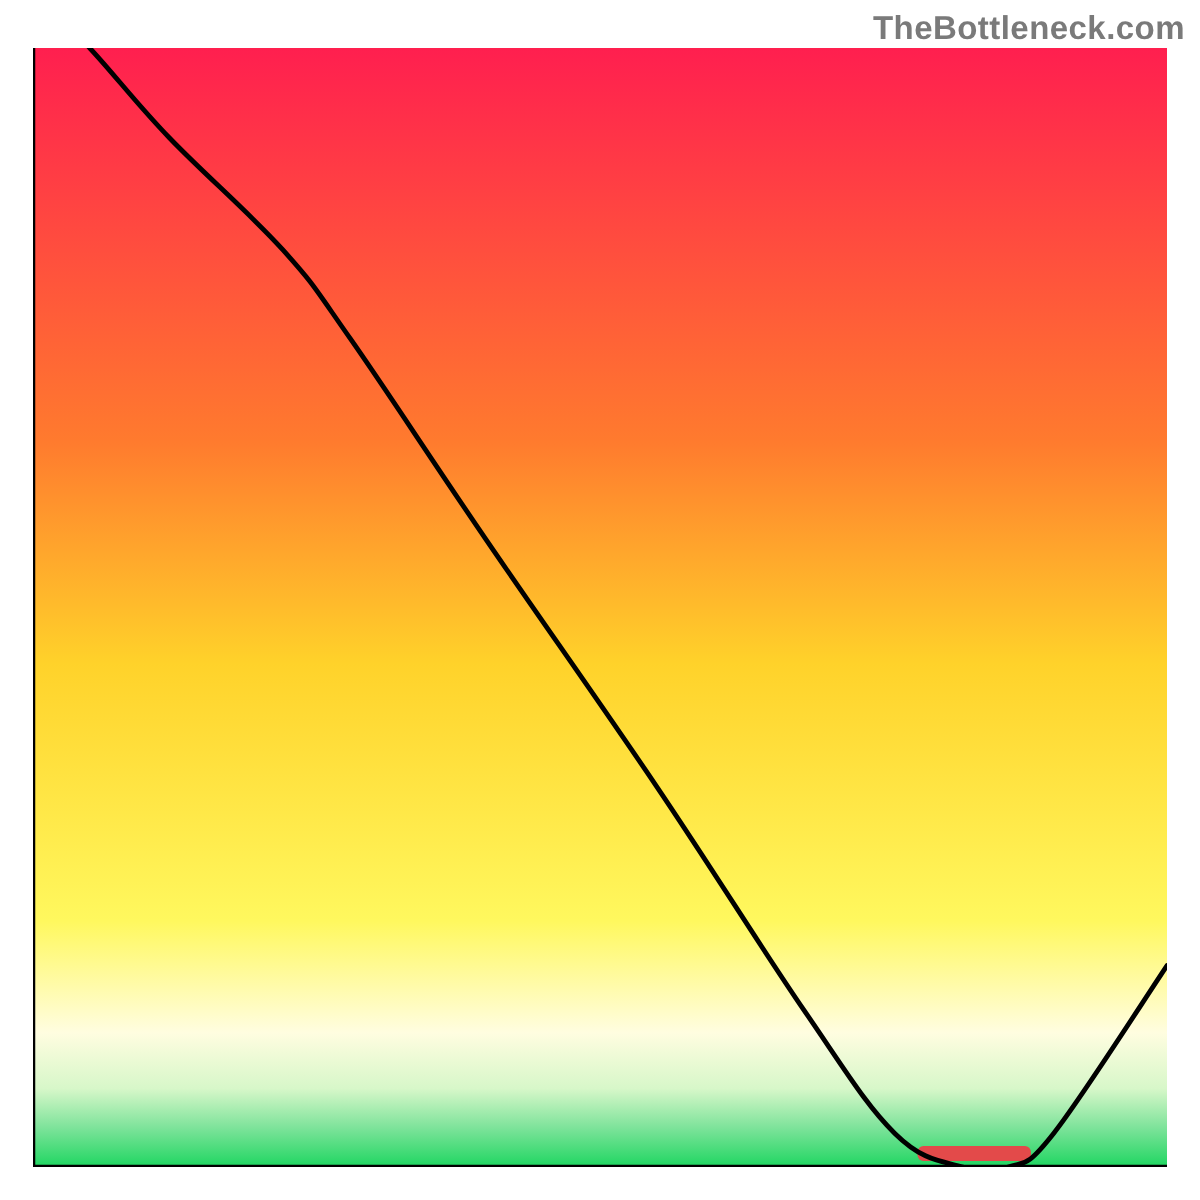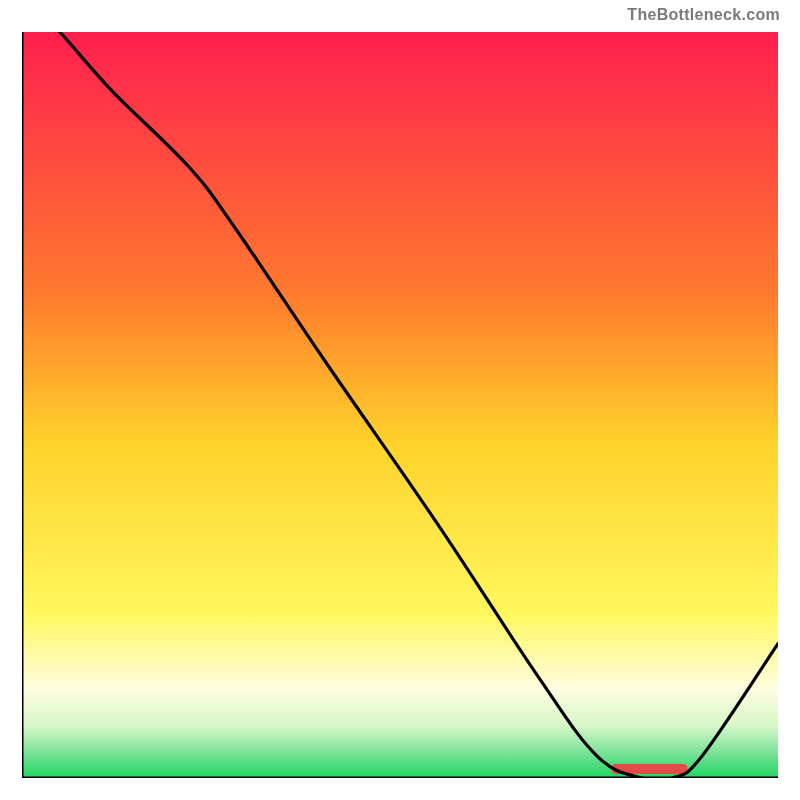--- a/index.html
+++ b/index.html
@@ -12,22 +12,22 @@
     overflow: hidden;
   }
   .stage {
     position: relative;
     width: 800px;
     height: 800px;
   }
   .watermark {
     position: absolute;
     top: 6px;
-    right: 20px;
-    font-size: 16px;
+    right: 10px;
+    font-size: 22px;
     font-weight: 600;
     color: #7a7a7a;
     letter-spacing: 0.3px;
     user-select: none;
   }
   .plot {
     position: absolute;
     left: 22px;
     top: 32px;
     width: 756px;

